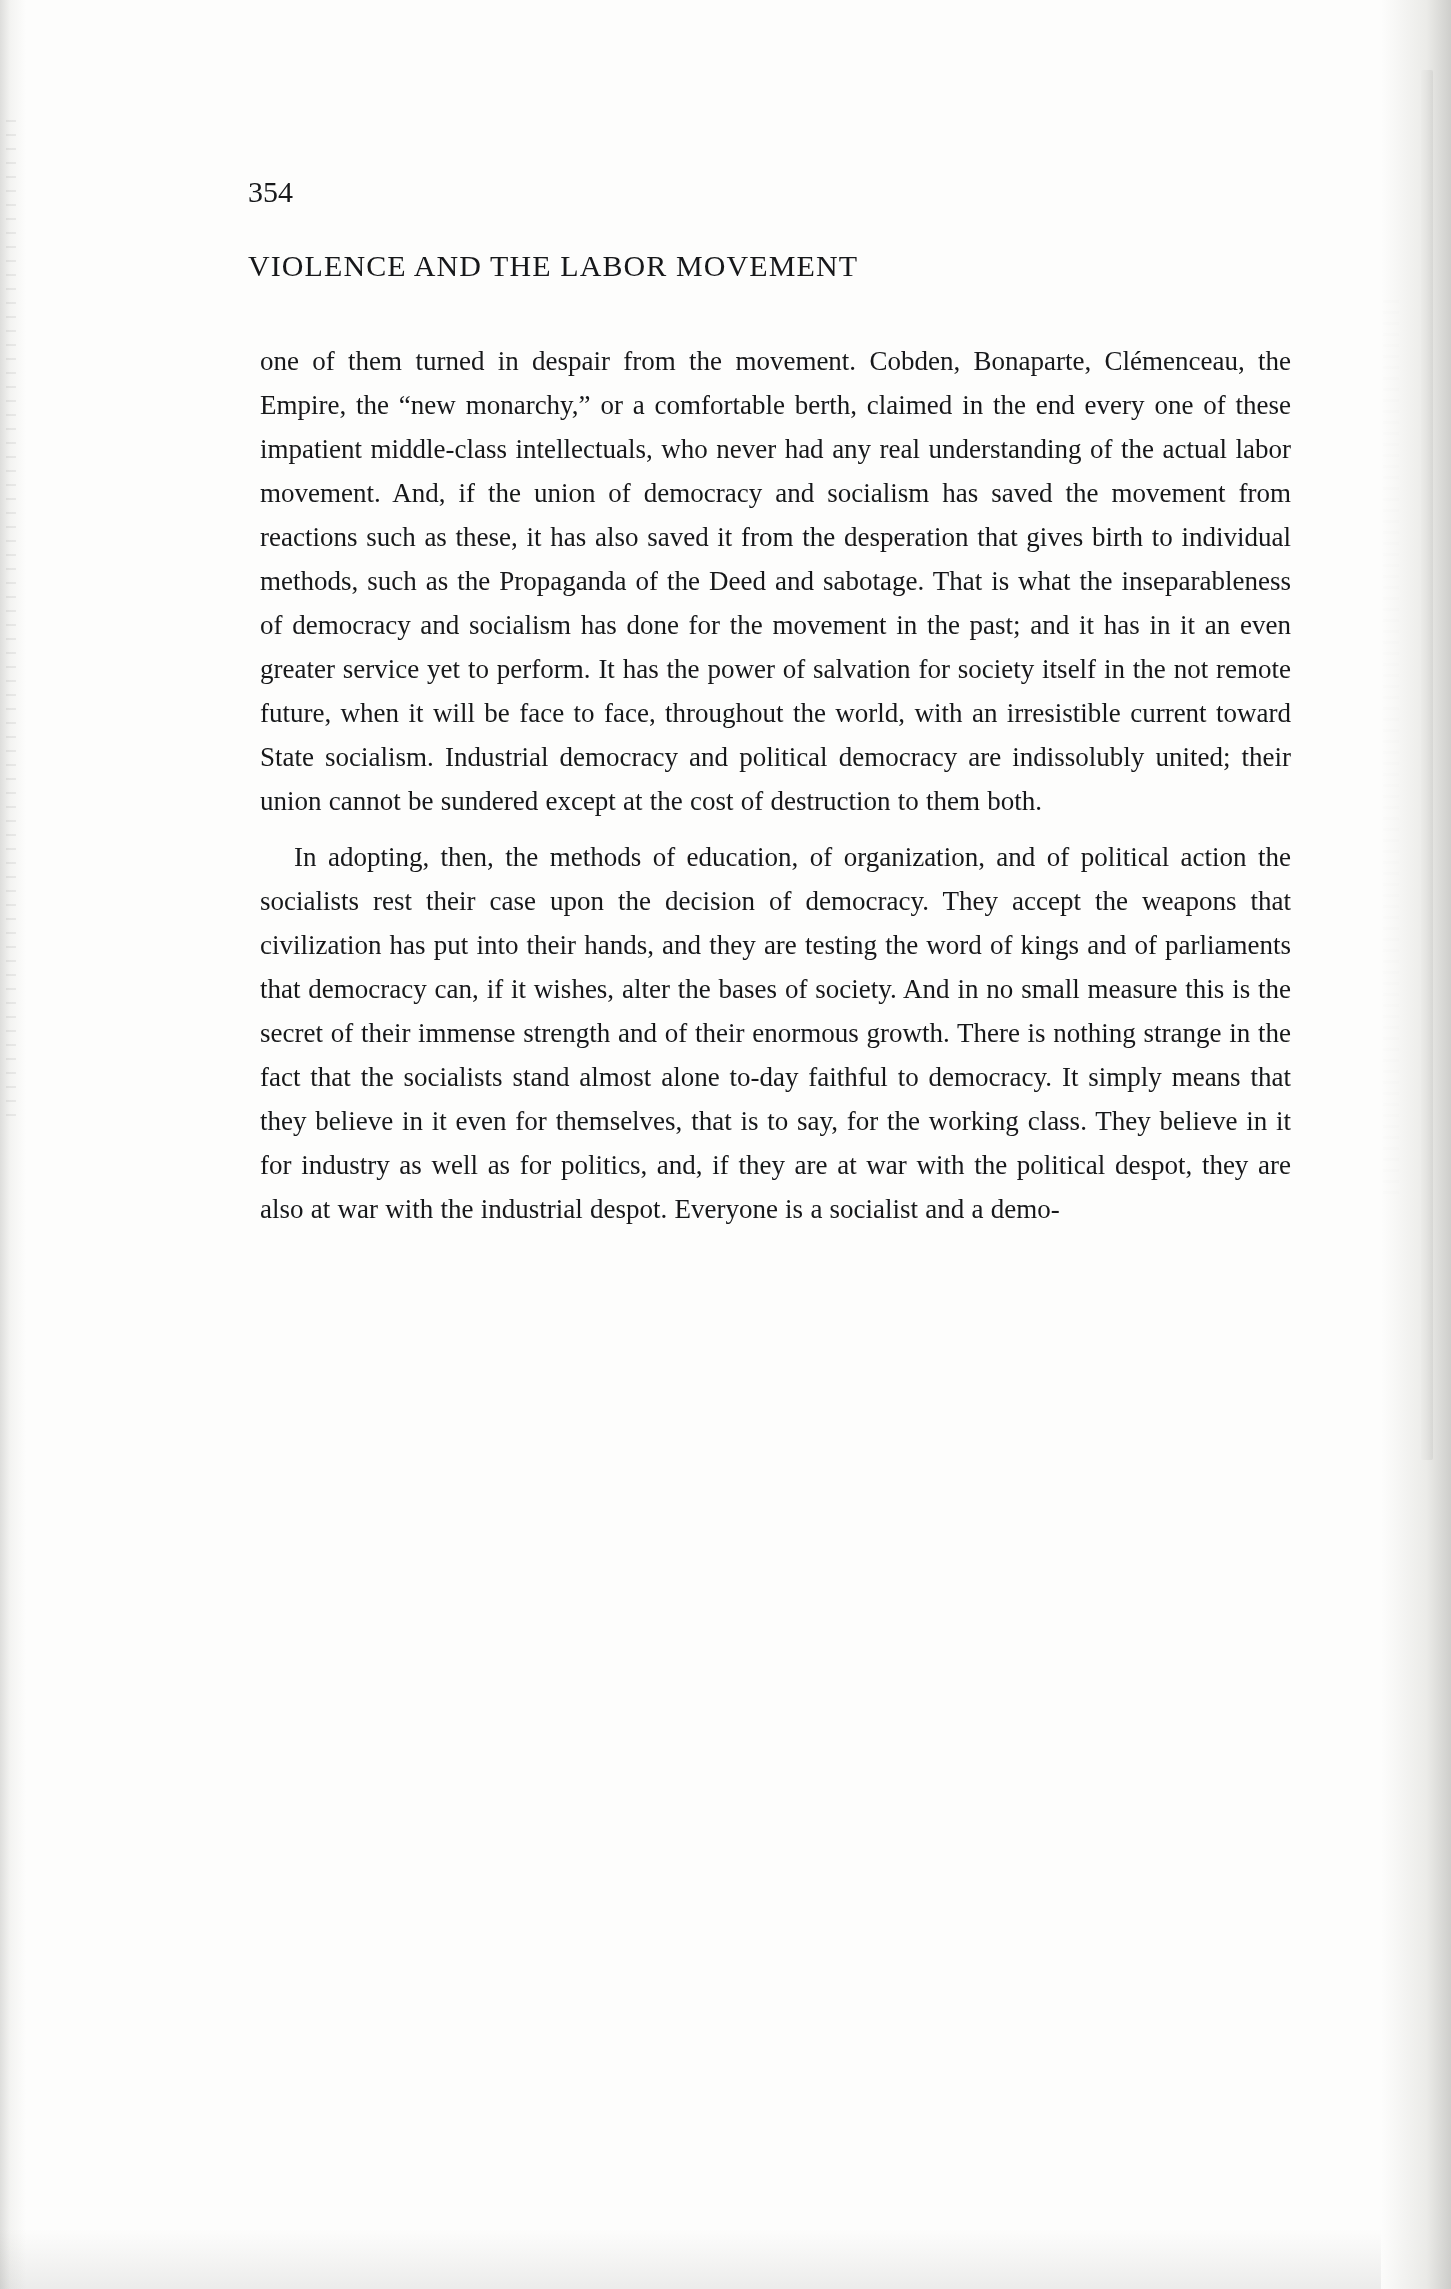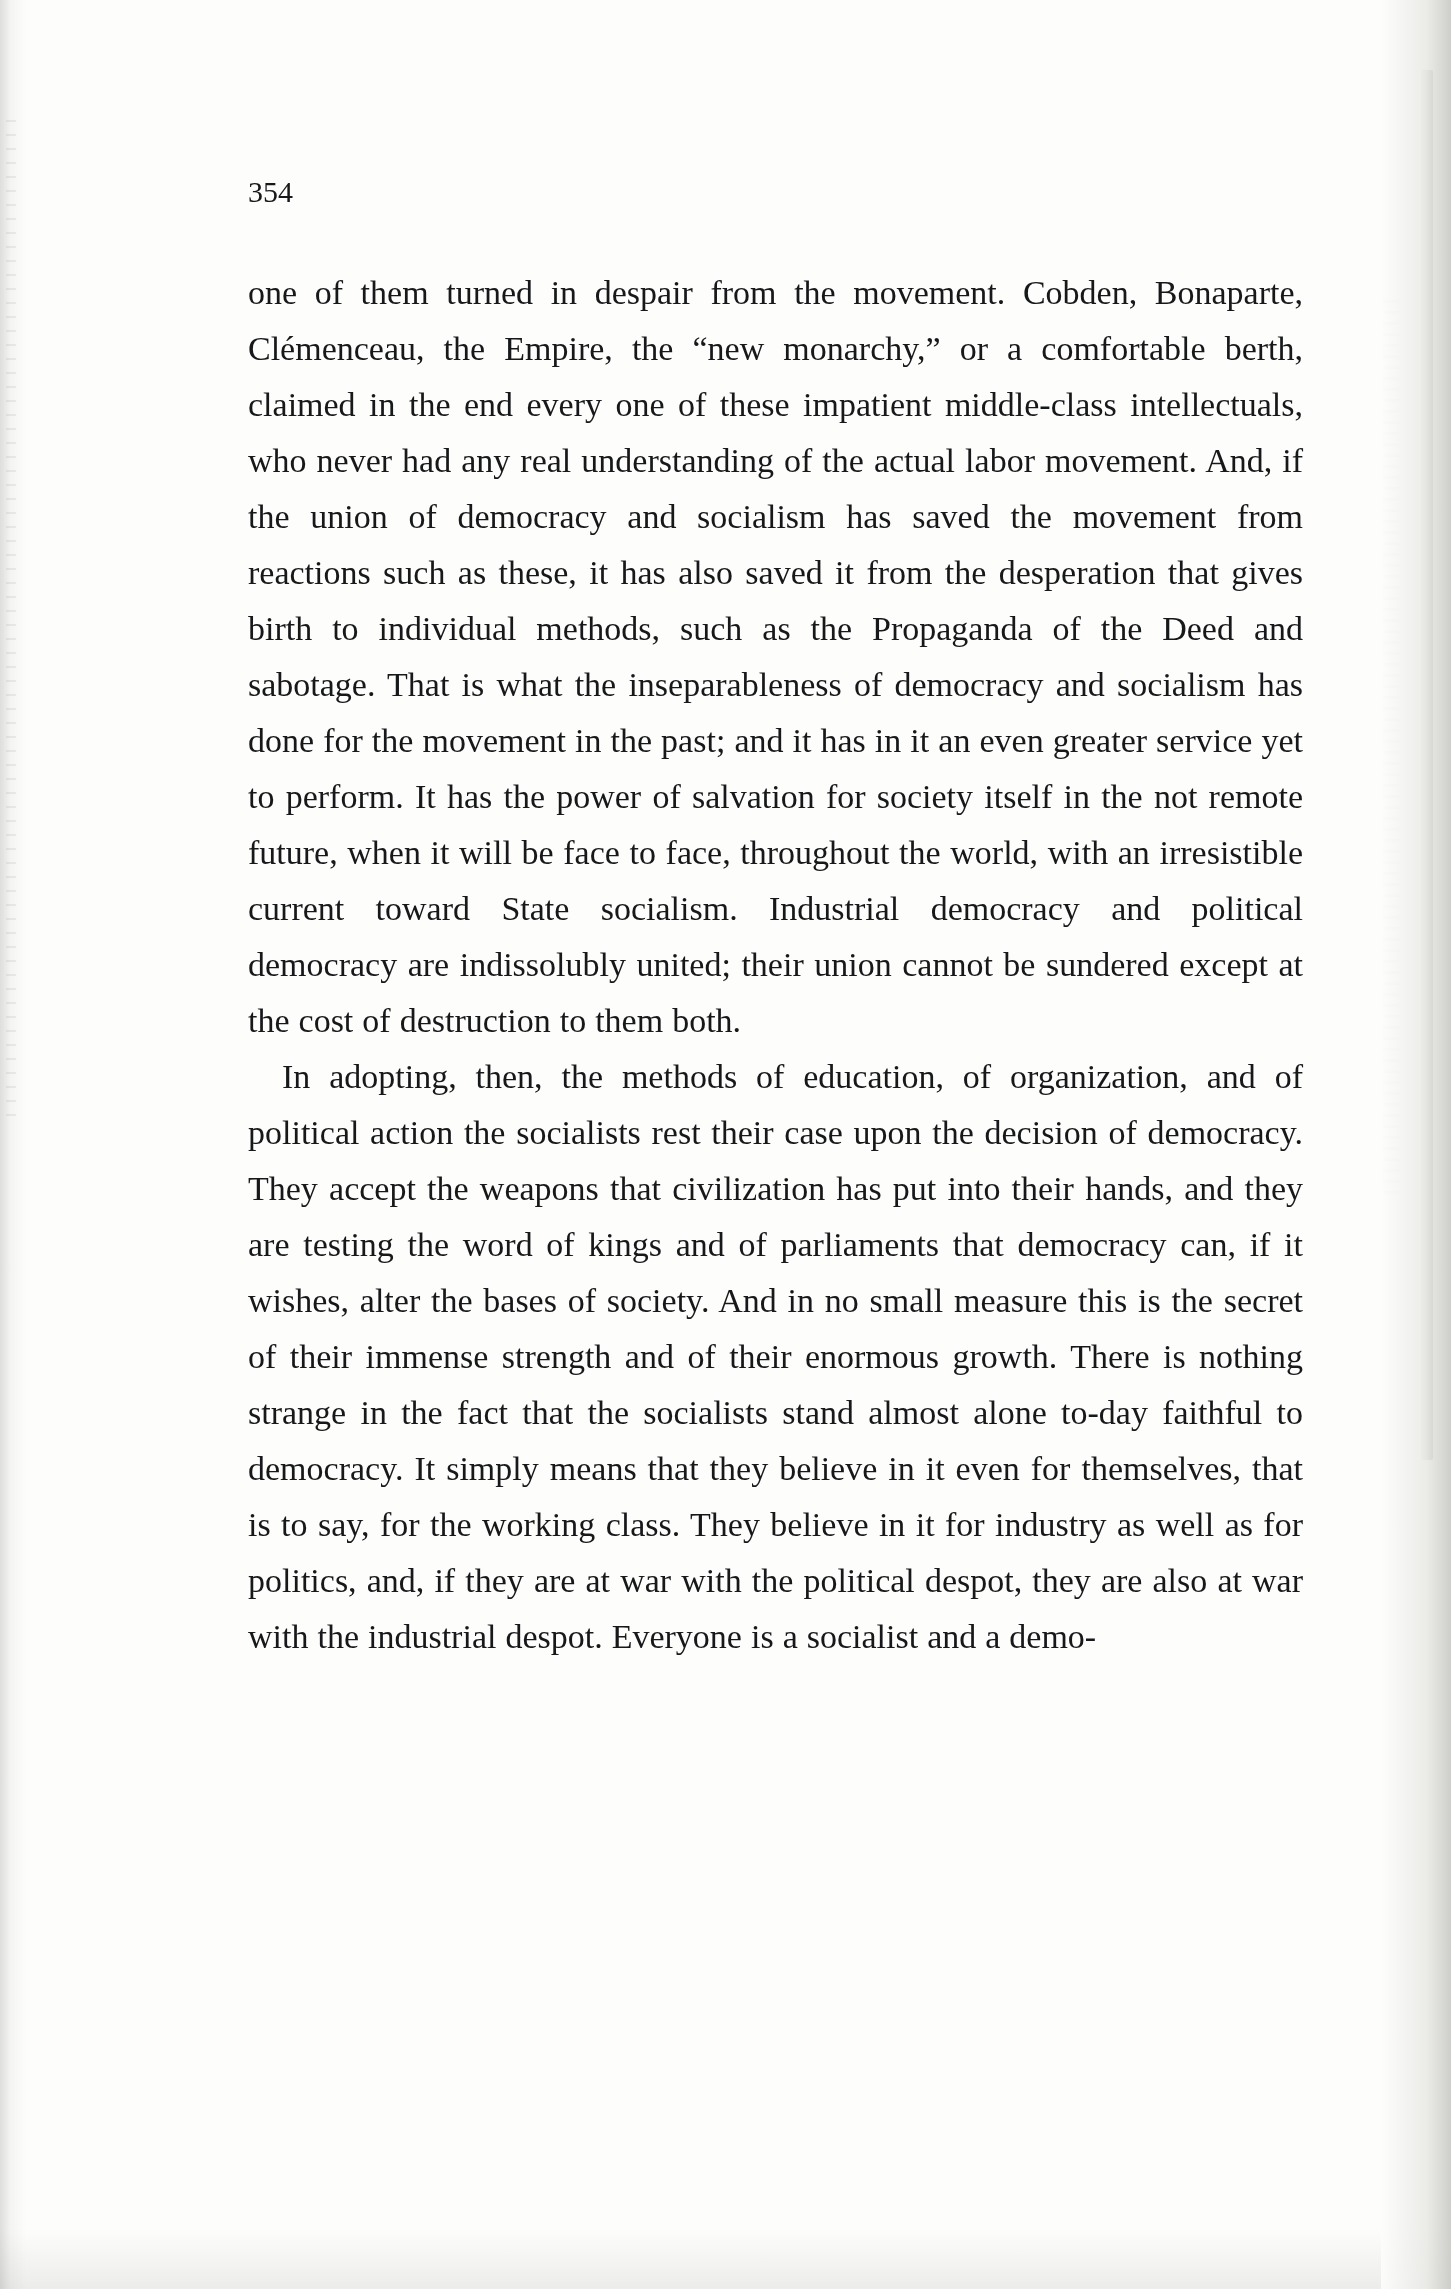--- a/index.html
+++ b/index.html
@@ -99,25 +99,25 @@
   #page-number {
     font-size: 30px;
     letter-spacing: 0;
   }
   #running-title {
     font-size: 30px;
     letter-spacing: 1.1px;
   }
 
   .para {
-    font-size: 34px;
-    line-height: 56px;
+    font-size: 27px;
+    line-height: 44px;
     text-align: justify;
     text-justify: inter-word;
-    margin: 0;
+    margin: 12px;
     hyphens: manual;
     word-spacing: .5px;
   }
   .para.indent {
     text-indent: 34px;
   }
   .para + .para {
     margin-top: 0;
   }
 </style>
@@ -128,18 +128,19 @@
   <div class="left-speckle"></div>
   <div class="edge-band"></div>
   <div class="edge-speckle"></div>
   <div class="bottom-smudge"></div>
 </div>
 
 <div id="text-column">
 
   <div id="running-head">
     <span id="page-number">354</span>
+    <span id="running-title">VIOLENCE AND THE LABOR MOVEMENT</span>
   </div>
 
   <p class="para">one of them turned in despair from the movement.  Cobden, Bonaparte, Clémenceau, the Empire, the “new monarchy,” or a comfortable berth, claimed in the end every one of these impatient middle-class intellectuals, who never had any real understanding of the actual labor movement.  And, if the union of democracy and socialism has saved the movement from reactions such as these, it has also saved it from the desperation that gives birth to individual methods, such as the Propaganda of the Deed and sabotage.  That is what the inseparableness of democracy and socialism has done for the movement in the past; and it has in it an even greater service yet to perform.  It has the power of salvation for society itself in the not remote future, when it will be face to face, throughout the world, with an irresistible current toward State socialism.  Industrial democracy and political democracy are indissolubly united; their union cannot be sundered except at the cost of destruction to them both.</p>
   <p class="para indent">In adopting, then, the methods of education, of organization, and of political action the socialists rest their case upon the decision of democracy.  They accept the weapons that civilization has put into their hands, and they are testing the word of kings and of parliaments that democracy can, if it wishes, alter the bases of society.  And in no small measure this is the secret of their immense strength and of their enormous growth.  There is nothing strange in the fact that the socialists stand almost alone to-day faithful to democracy.  It simply means that they believe in it even for themselves, that is to say, for the working class.  They believe in it for industry as well as for politics, and, if they are at war with the political despot, they are also at war with the industrial despot.  Everyone is a socialist and a demo-</p>
 
 </div>
 
 </body></html>

